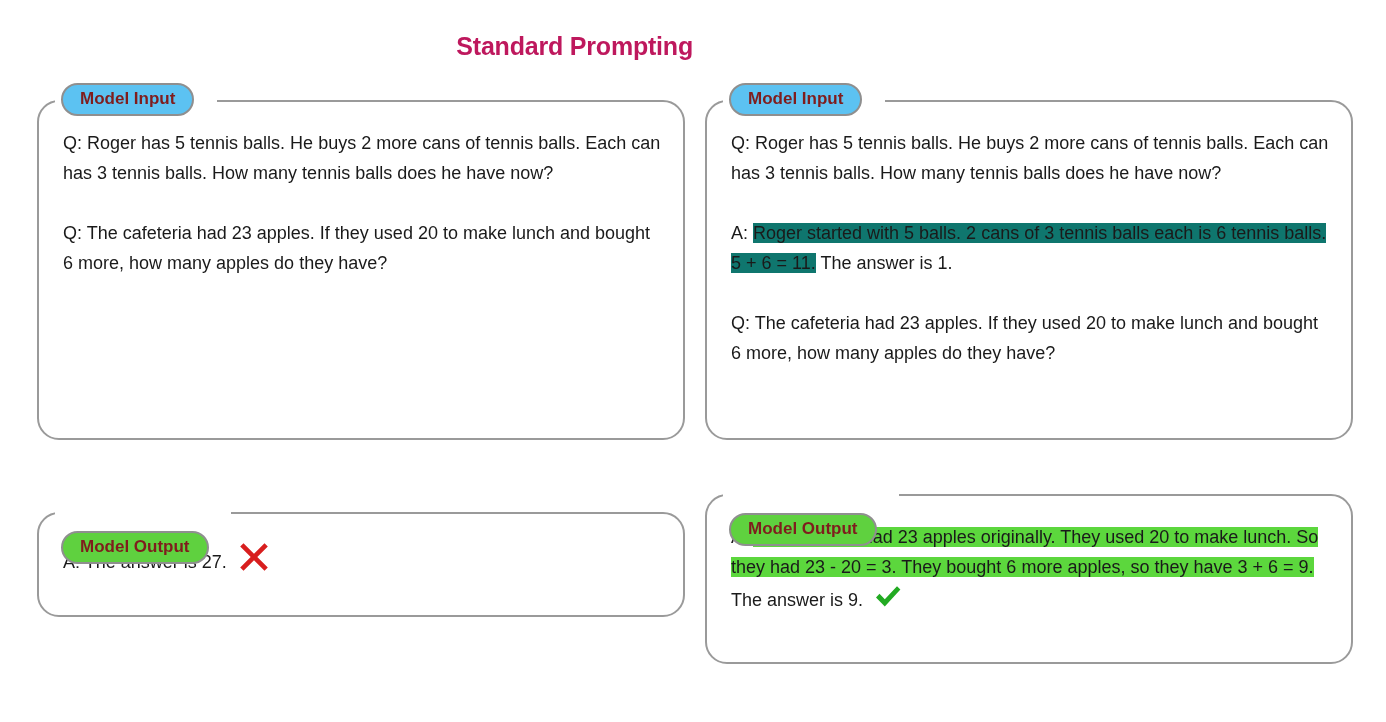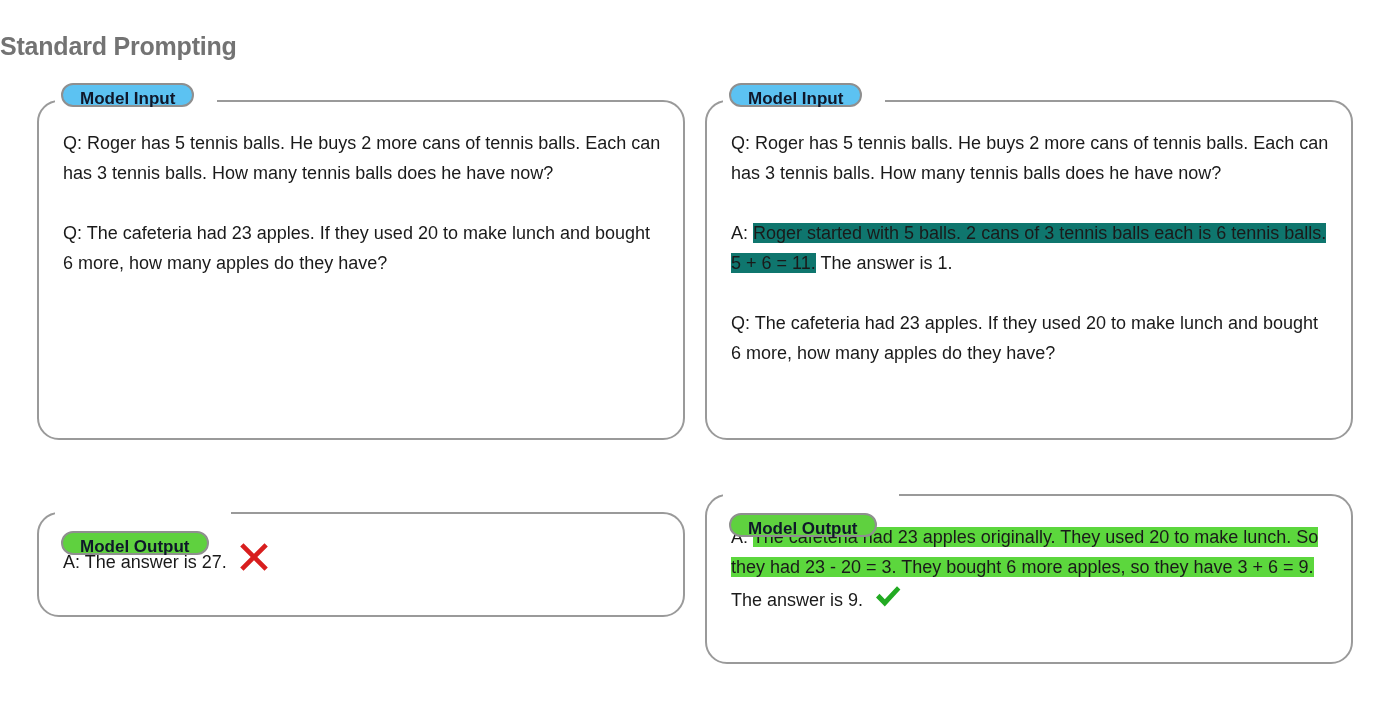--- a/index.html
+++ b/index.html
@@ -23,25 +23,25 @@
     height: 722px;
   }
   .column.left  { left: 0; }
   .column.right { left: 693px; }
 
   .col-title {
     position: absolute;
     top: 32px;
     left: 0;
     width: 693px;
-    text-align: left;
+    text-align: right;
     font-size: 25px;
     font-weight: bold;
     letter-spacing: -0.2px;
-    color: #737373;
+    color: #be185d;
   }
 
   
   .panel {
     position: absolute;
     box-sizing: border-box;
     border: 2px solid #9a9a9a;
     border-radius: 22px;
     background: #ffffff;
   }
@@ -56,28 +56,28 @@
   }
   .panel .panel-body p {
     margin: 0 0 30px 0;
   }
   .panel .panel-body p:last-child { margin-bottom: 0; }
 
   
   .badge {
     position: absolute;
     box-sizing: border-box;
-    height: 24px;
+    height: 33px;
     line-height: 28px;
     padding: 0 17px;
     border: 2px solid #8f8f8f;
     border-radius: 17px;
     font-size: 17px;
     font-weight: bold;
-    color: #0f172a;
+    color: #7f1d1d;
     white-space: nowrap;
     z-index: 5;
   }
   .badge.input  { background: #5cc2f2; }
   .badge.output { background: #5fd13f; margin-top: 36px; }
 
   
   .badge-mask {
     position: absolute;
     background: #ffffff;

